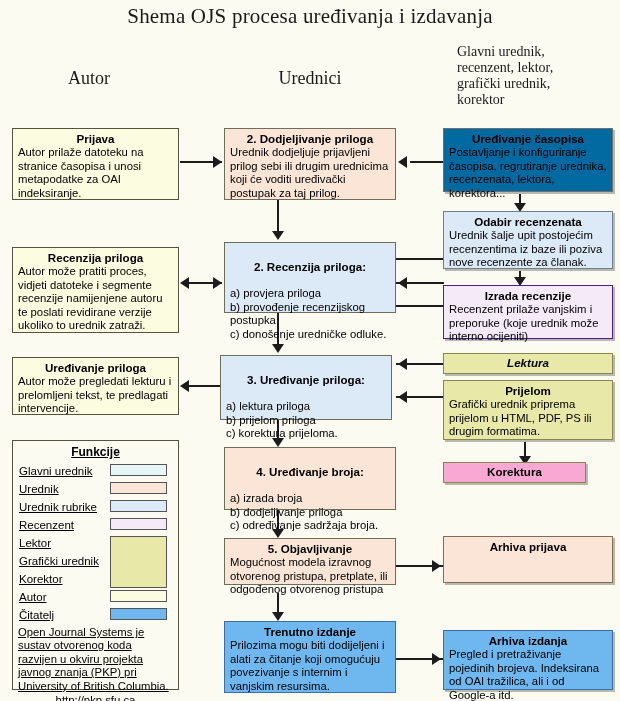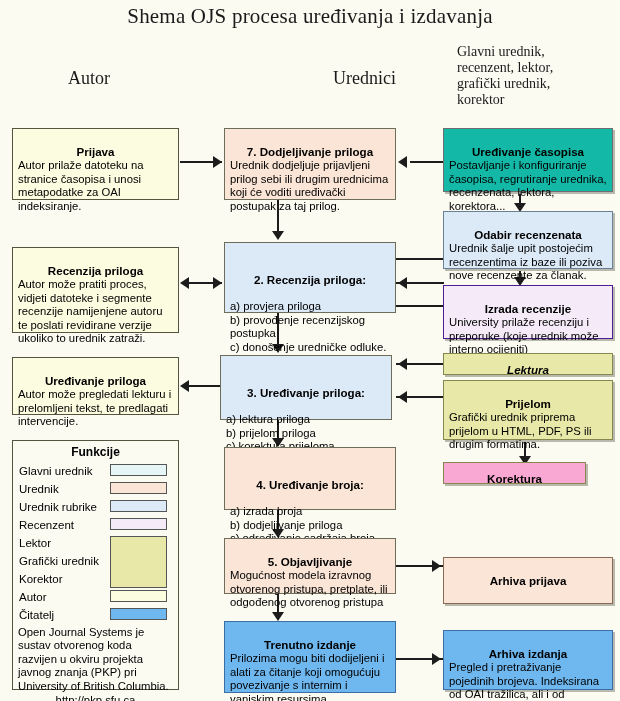--- a/index.html
+++ b/index.html
@@ -24,56 +24,57 @@
   .colhead {
     position:absolute;
     font-family:"Liberation Serif", serif;
     font-size:18px; color:#1a1a1a;
   }
   .colhead.small { font-size:14px; line-height:16px; }
 
   .box {
     position:absolute;
     border:1px solid #3a3a28;
-    padding:16px 5px 4px 5px;
+    padding:3px 5px 4px 5px;
     font-size:11.3px;
     line-height:13.6px;
     text-align:left;
   }
   .box .hd {
     display:block; text-align:center; font-weight:bold;
     font-size:11.6px; line-height:14px; margin-bottom:0px;
   }
   .box.onlyhead { display:flex; align-items:center; justify-content:center; }
   .box.onlyhead .hd { margin:0; }
 
   
   .b-dark   { border:1px solid #55553f; }
   .b-gray   { border:1px solid #6e6e6e; box-shadow:2px 2px 0 #b9b9ae; }
   .b-blue   { border:1px solid #6b7f95; box-shadow:2px 2px 0 #b9b9ae; }
   .b-olive  { border:1px solid #86864f; box-shadow:2px 2px 0 #b9b9ae; }
-  .b-peach  { border:1px solid #8a6a55; box-shadow:2px 2px 0 #b9b9ae;margin-top:21px; }
+  .b-peach  { border:1px solid #8a6a55; box-shadow:2px 2px 0 #b9b9ae; }
   .b-lav    { border:1px solid #4c1d95; box-shadow:2px 2px 0 #b9b9ae; }
   .b-brblue { border:1px solid #3b6ea5; box-shadow:2px 2px 0 #b9b9ae; }
   .b-ctr    { border:1px solid #6d6d5a; }
 
   
   .line { position:absolute; background:#1c1c1c; }
   .hline { height:2px; }
   .vline { width:2px; }
   .arrow { position:absolute; width:0; height:0; }
   .ar-right { border-top:6px solid transparent; border-bottom:6px solid transparent; border-left:9px solid #1c1c1c; }
   .ar-left  { border-top:6px solid transparent; border-bottom:6px solid transparent; border-right:9px solid #1c1c1c; }
   .ar-down  { border-left:6px solid transparent; border-right:6px solid transparent; border-top:9px solid #1c1c1c; }
 
   
   .legend {
     position:absolute;
     border:1px solid #55553f;
     background:#fbfbf2;
+    text-decoration:underline;
   }
   .legend .lg-title {
     text-align:center; font-weight:bold; font-size:12px;
     margin:4px 0 3px 0;
   }
   .legend .rows { position:relative; padding:0 6px; }
   .lg-row { position:relative; height:18px; font-size:11.5px; line-height:18px; }
   .sw {
     position:absolute; right:5px;
     width:57px; border:1px solid #555; 
@@ -84,21 +85,21 @@
   .lg-url { text-align:center; font-size:11.3px; padding-top:1px; }
 </style>
 </head>
 <body>
 
 <div id="stage">
 
   <div class="title">Shema OJS procesa uređivanja i izdavanja</div>
 
   <div class="colhead" style="left:0;top:68px;width:178px;text-align:center;">Autor</div>
-  <div class="colhead" style="left:224px;top:68px;width:172px;text-align:right;">Urednici</div>
+  <div class="colhead" style="left:224px;top:68px;width:172px;text-align:center;">Urednici</div>
   <div class="colhead small" style="left:457px;top:44px;width:160px;white-space:pre-line;">Glavni urednik,
 recenzent, lektor,
 grafički urednik,
 korektor</div>
 
   <div class="line hline" style="left:180px;top:161px;width:42px;"></div>
   <div class="arrow ar-right" style="left:213px;top:156px;"></div>
 
   <div class="line hline" style="left:182px;top:282px;width:40px;"></div>
   <div class="arrow ar-right" style="left:213px;top:277px;"></div>
@@ -203,21 +204,21 @@
       <div class="lg-row">
         <span>Čitatelj</span>
         <span class="sw" style="top:2px;height:12px;background:#6fb7ef;"></span>
       </div>
     </div>
     <div class="lg-note">Open Journal Systems je sustav otvorenog koda razvijen u okviru projekta javnog znanja (PKP) pri University of British Columbia.</div>
     <div class="lg-url">http://pkp.sfu.ca</div>
   </div>
 
   <div class="box b-ctr" style="left:224px;top:128px;width:172px;height:72px;background:#fbe5d6;">
-    <span class="hd">7. Dodjeljivanje priloga</span>
+    <span class="hd">2. Dodjeljivanje priloga</span>
     <span>Urednik dodjeljuje prijavljeni prilog sebi ili drugim urednicima koji će voditi uređivački postupak za taj prilog.</span>
   </div>
 
   <div class="box b-ctr" style="left:224px;top:242px;width:172px;height:71px;background:#dce9f7;white-space:pre-line;">
     <span class="hd">2. Recenzija priloga:</span>
     <span>a) provjera priloga
 b) provođenje recenzijskog
      postupka
 c) donošenje uredničke odluke.</span>
   </div>
@@ -229,43 +230,43 @@
 c) korektura prijeloma.</span>
   </div>
 
   <div class="box b-ctr" style="left:224px;top:447px;width:172px;height:63px;background:#fbe5d6;white-space:pre-line;">
     <span class="hd">4. Uređivanje broja:</span>
     <span>a) izrada broja
 b) dodjeljivanje priloga
 c) određivanje sadržaja broja.</span>
   </div>
 
-  <div class="box b-ctr" style="left:224px;top:538px;width:172px;height:56px;background:#fbe5d6;">
+  <div class="box b-ctr" style="left:224px;top:538px;width:172px;height:47px;background:#fbe5d6;">
     <span class="hd">5. Objavljivanje</span>
     <span>Mogućnost modela izravnog otvorenog pristupa, pretplate, ili odgođenog otvorenog pristupa</span>
   </div>
 
   <div class="box b-brblue" style="left:224px;top:621px;width:172px;height:72px;background:#6fb7ef;box-shadow:none;">
     <span class="hd">Trenutno izdanje</span>
     <span>Prilozima mogu biti dodijeljeni i alati za čitanje koji omogućuju povezivanje s internim i vanjskim resursima.</span>
   </div>
 
-  <div class="box b-gray" style="left:443px;top:128px;width:170px;height:64px;background:#14b8a6;">
+  <div class="box b-gray" style="left:443px;top:128px;width:170px;height:64px;background:#0369a1;">
     <span class="hd">Uređivanje časopisa</span>
     <span>Postavljanje i konfiguriranje časopisa, regrutiranje urednika, recenzenata, lektora, korektora...</span>
   </div>
 
   <div class="box b-blue" style="left:443px;top:211px;width:170px;height:58px;background:#dce9f7;">
     <span class="hd">Odabir recenzenata</span>
     <span>Urednik šalje upit postojećim recenzentima iz baze ili poziva nove recenzente za članak.</span>
   </div>
 
   <div class="box b-lav" style="left:443px;top:285px;width:170px;height:54px;background:#f4eaf8;">
     <span class="hd">Izrada recenzije</span>
-    <span>University prilaže recenziju i preporuke (koje urednik može interno ocijeniti)</span>
+    <span>Recenzent prilaže vanjskim i preporuke (koje urednik može interno ocijeniti)</span>
   </div>
 
   <div class="box b-olive onlyhead" style="left:443px;top:353px;width:170px;height:21px;background:#e8e8a8;font-style:italic;">
     <span class="hd">Lektura</span>
   </div>
 
   <div class="box b-olive" style="left:443px;top:380px;width:170px;height:60px;background:#e8e8a8;">
     <span class="hd">Prijelom</span>
     <span>Grafički urednik priprema prijelom u HTML, PDF, PS ili drugim formatima.</span>
   </div>

